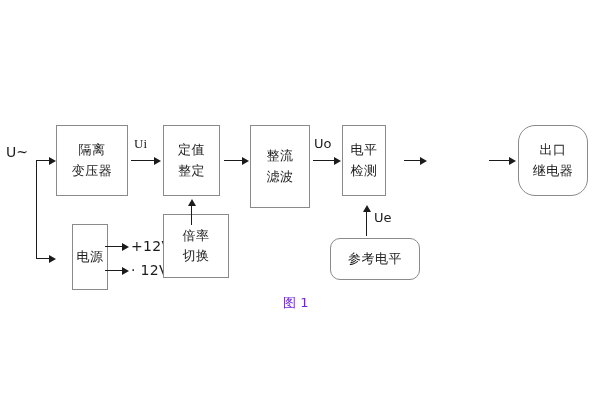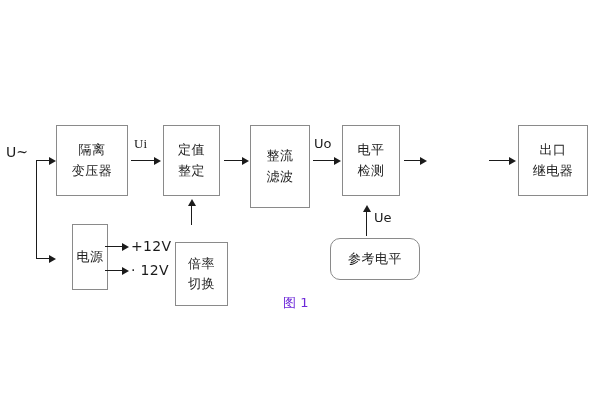--- a/index.html
+++ b/index.html
@@ -115,50 +115,50 @@
 
   <div class="box" style="left:250px; top:125px; width:60px; height:83px;">
     <span class="ln">整流</span>
     <span class="ln">滤波</span>
   </div>
 
   <div class="lbl" style="left:314px; top:137px;">Uo</div>
   <div class="hline" style="left:313px; top:160px; width:22px;"></div>
   <div class="arrow-r" style="left:334px; top:156.5px;"></div>
 
-  <div class="box" style="left:342px; top:125px; width:58px; height:71px;">
+  <div class="box" style="left:342px; top:125px; width:44px; height:71px;">
     <span class="ln">电平</span>
     <span class="ln">检测</span>
   </div>
 
   <div class="hline" style="left:404px; top:160px; width:17px;"></div>
   <div class="arrow-r" style="left:420px; top:156.5px;"></div>
 
 
   <div class="hline" style="left:489px; top:160px; width:21px;"></div>
   <div class="arrow-r" style="left:509px; top:156.5px;"></div>
 
-  <div class="box" style="left:518px; top:125px; width:70px; height:71px;">
+  <div class="box" style="left:518px; top:125px; width:70px; height:71px;border-radius:17px;">
     <span class="ln">出口</span>
     <span class="ln">继电器</span>
   </div>
 
   <div class="box" style="left:72px; top:224px; width:36px; height:66px;">
     <span class="ln">电源</span>
   </div>
 
   <div class="hline" style="left:105px; top:246px; width:18px;"></div>
   <div class="arrow-r" style="left:122px; top:242.5px;"></div>
   <div class="lbl lbl-rail" style="left:131px; top:239px;">+12V</div>
 
   <div class="hline" style="left:105px; top:270px; width:18px;"></div>
   <div class="arrow-r" style="left:122px; top:266.5px;"></div>
   <div class="lbl lbl-rail" style="left:131px; top:263px;">· 12V</div>
 
-  <div class="box" style="left:163px; top:242px; width:53px; height:64px;margin-left:12px;">
+  <div class="box" style="left:163px; top:214px; width:66px; height:64px;">
     <span class="ln">倍率</span>
     <span class="ln">切换</span>
   </div>
 
   <div class="vline" style="left:191px; top:206px; height:19px;"></div>
   <div class="arrow-u" style="left:187.5px; top:199px;"></div>
 
   <div class="box" style="left:330px; top:238px; width:90px; height:42px;border-radius:10px;">
     <span class="ln">参考电平</span>
   </div>

